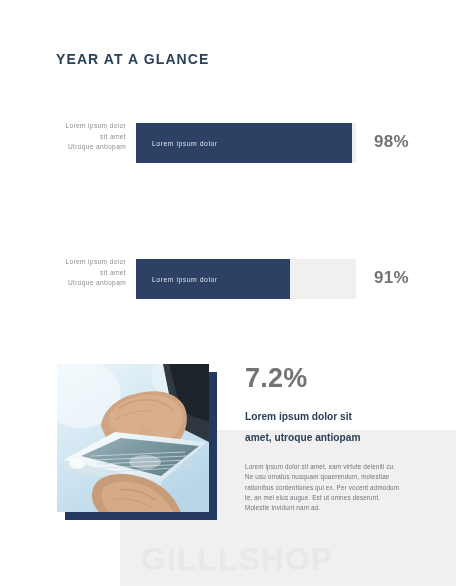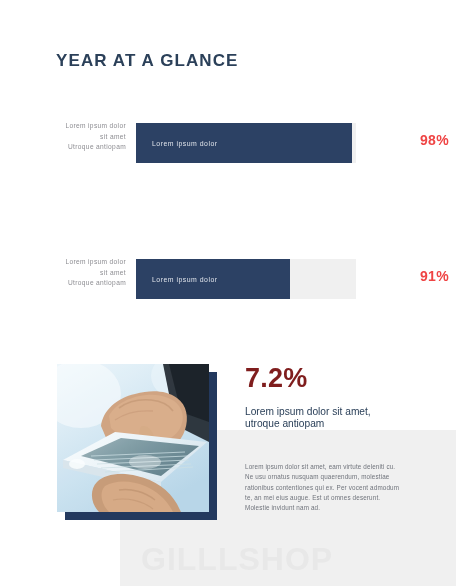--- a/index.html
+++ b/index.html
@@ -20,21 +20,21 @@
     position: absolute;
     inset: 0;
     background: #ffffff;
   }
 
   
   .title {
     position: absolute;
     left: 56px;
     top: 51px;
-    font-size: 17px;
+    font-size: 14px;
     font-weight: 600;
     letter-spacing: 1.1px;
     color: #2b4059;
     white-space: nowrap;
   }
 
   
   .bar-row {
     position: absolute;
     left: 0;
@@ -80,25 +80,24 @@
     font-size: 6.9px;
     letter-spacing: 0.5px;
     color: #dfe3ea;
     padding-left: 16px;
     white-space: nowrap;
   }
   .bar-pct {
     position: absolute;
     left: 374px;
     top: 9px;
-    font-size: 14px;
+    font-size: 17px;
     font-weight: 700;
     letter-spacing: 0.3px;
-    color: #ef4444;
-    margin-left: 46px;
+    color: #737373;
   }
 
   
   .grey-panel {
     position: absolute;
     left: 120px;
     top: 430px;
     width: 336px;
     height: 156px;
     background: #f0f0f0;
@@ -132,30 +131,30 @@
   .photo svg { display: block; }
 
   
   .stat-number {
     position: absolute;
     left: 245px;
     top: 363px;
     font-size: 27px;
     font-weight: 700;
     letter-spacing: 0.2px;
-    color: #7f1d1d;
+    color: #737373;
   }
   .stat-heading {
     position: absolute;
     left: 245px;
     top: 406px;
     width: 130px;
     font-size: 10.2px;
-    font-weight: 400;
-    line-height: 12px;
+    font-weight: 700;
+    line-height: 21px;
     color: #2b4059;
   }
   .stat-body {
     position: absolute;
     left: 245px;
     top: 462px;
     width: 160px;
     font-size: 6.3px;
     line-height: 10.3px;
     letter-spacing: 0.15px;

